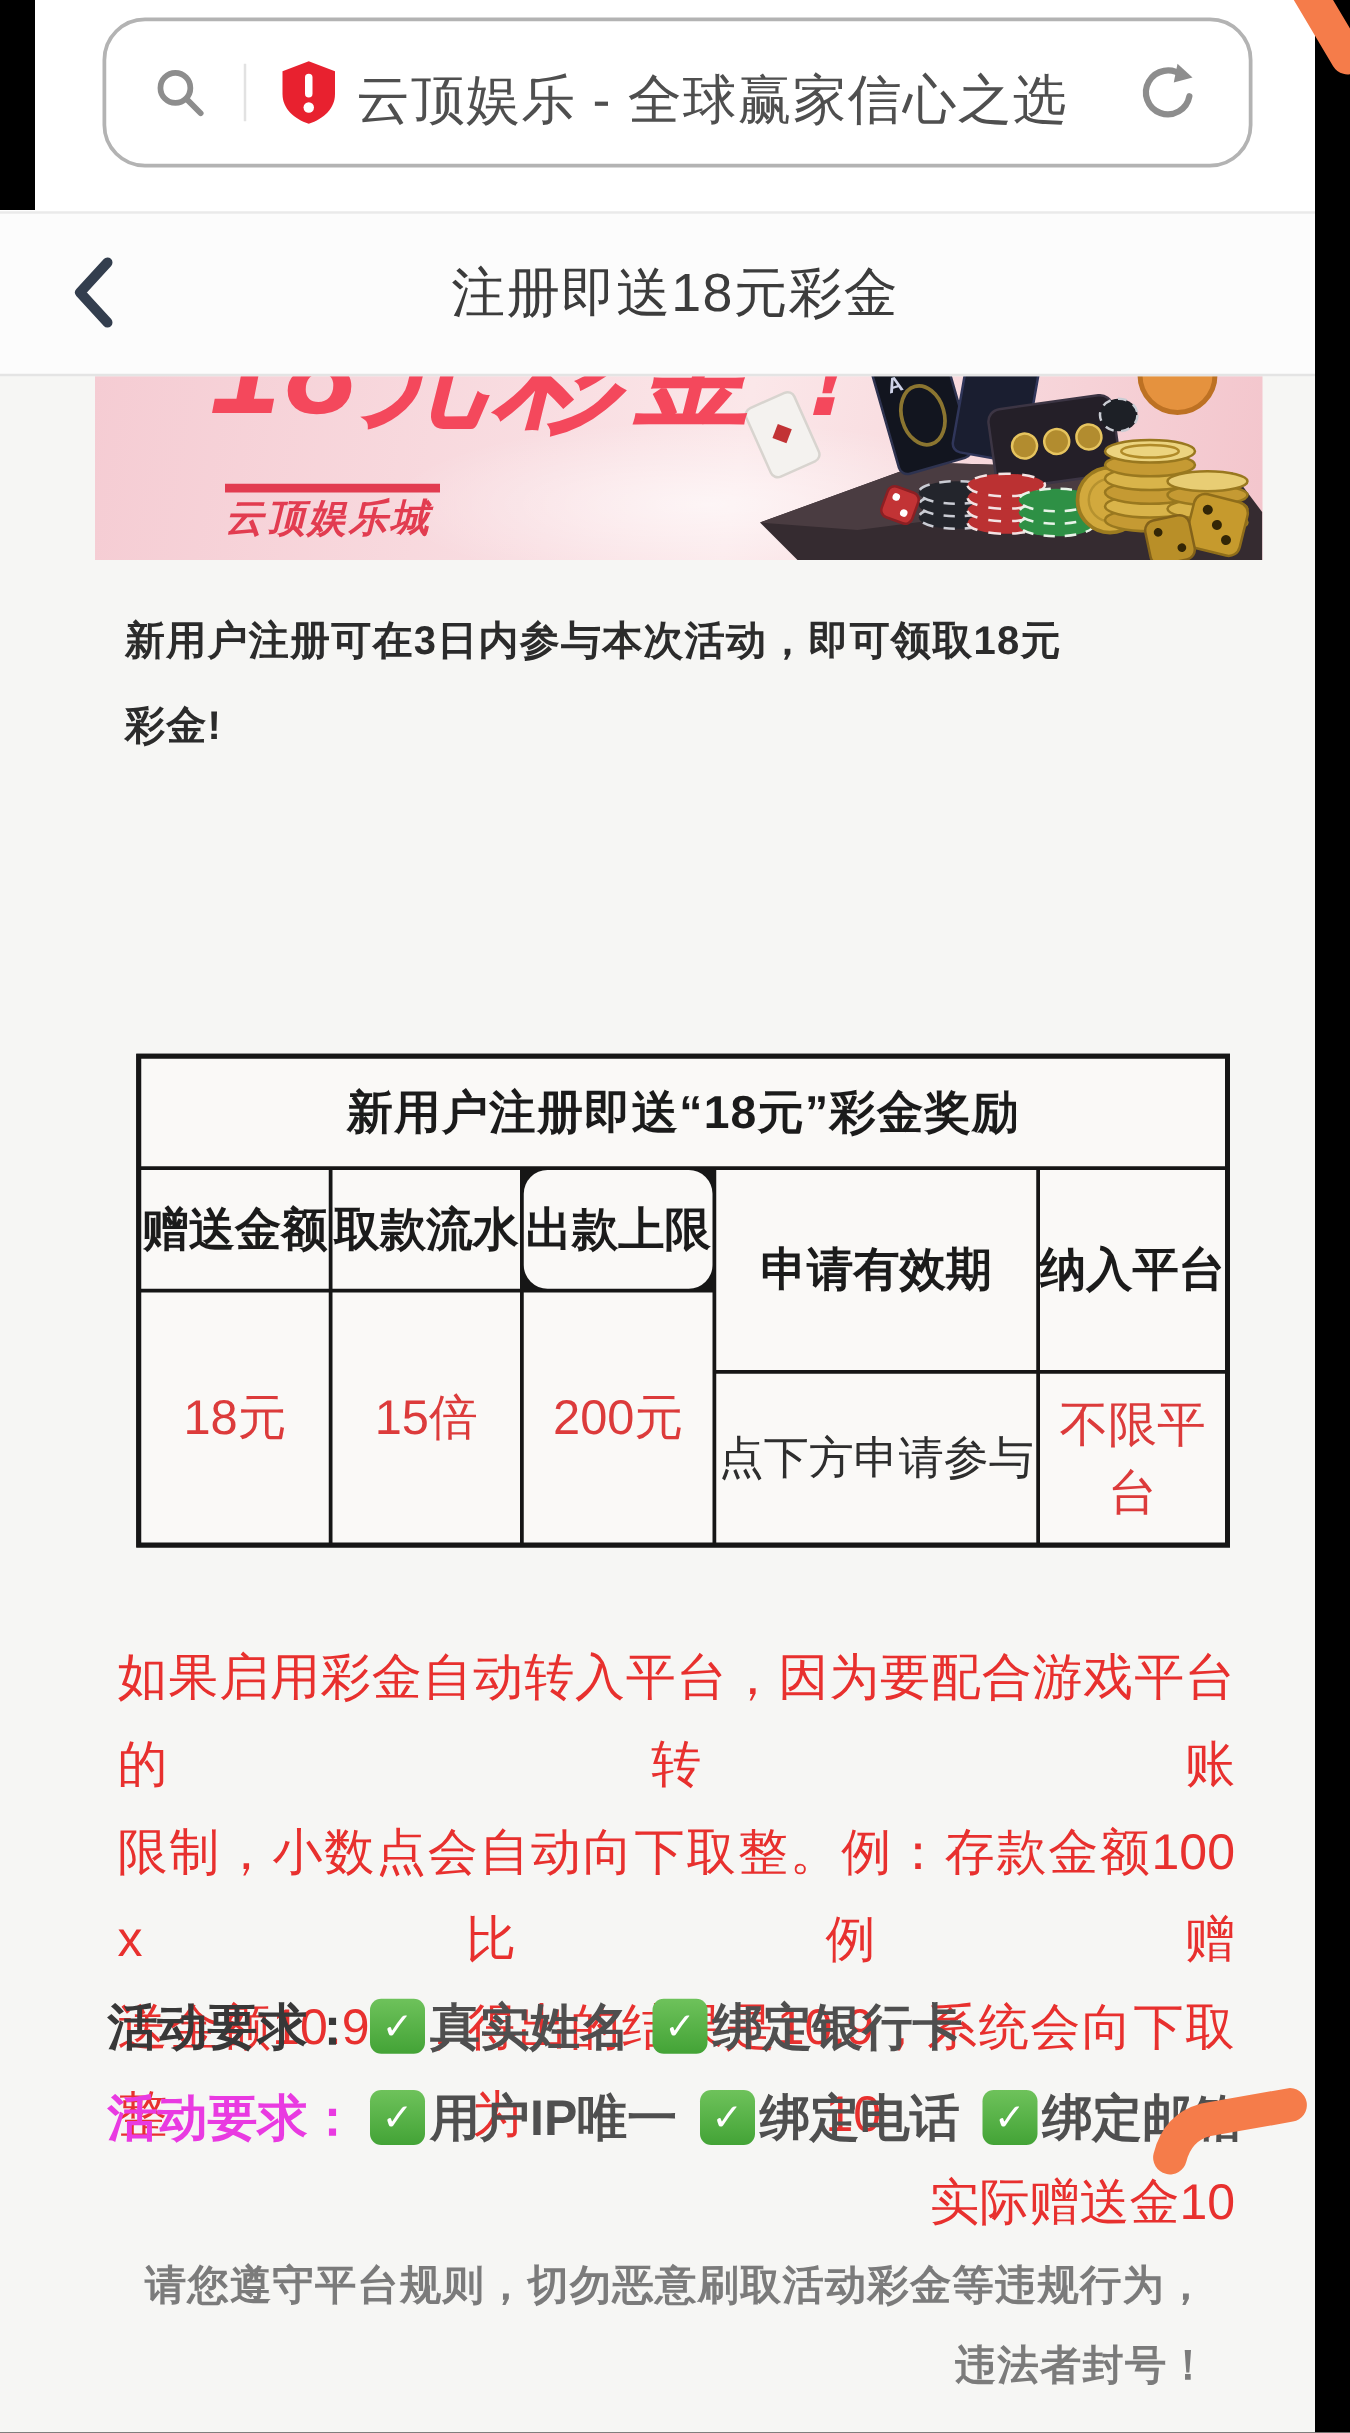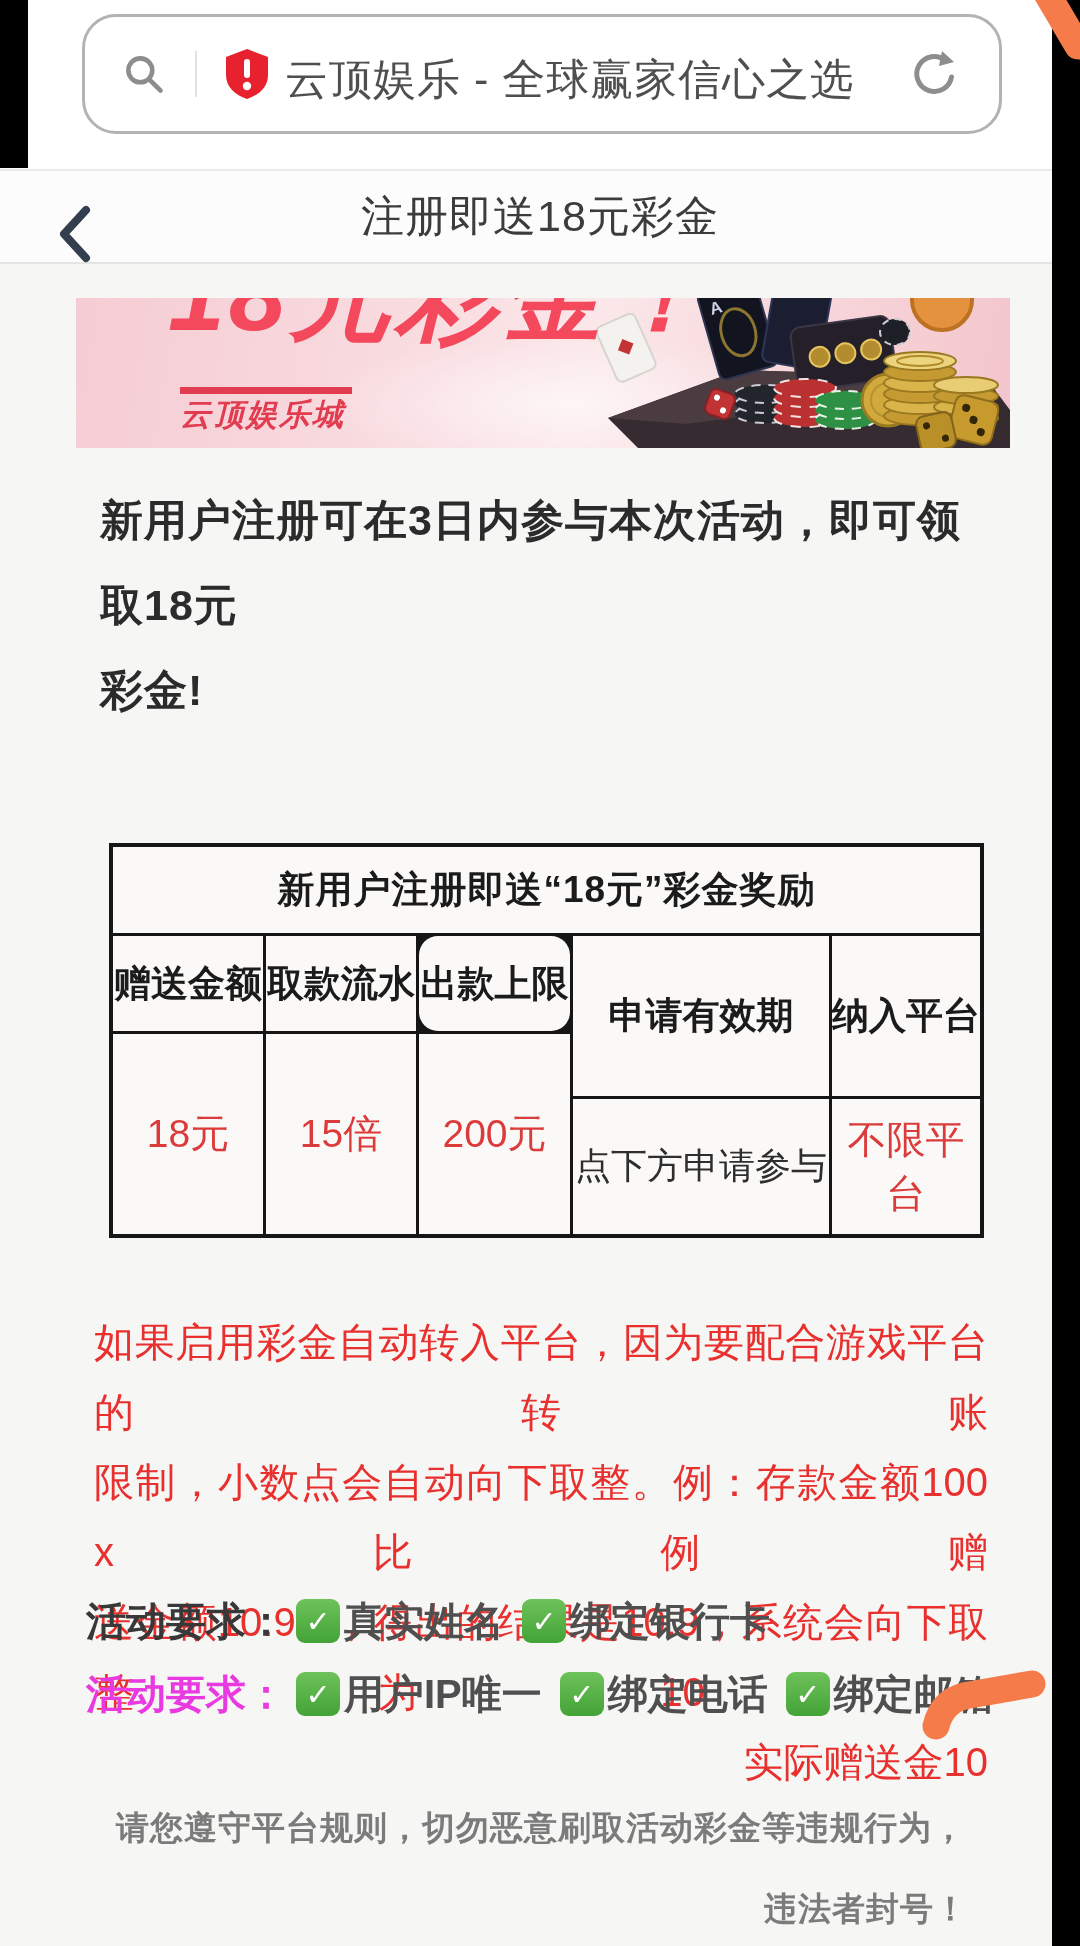--- a/index.html
+++ b/index.html
@@ -19,21 +19,21 @@
     background:#ffffff; border:3px solid #b3b3b3; border-radius:34px;
     display:flex; align-items:center;
   }
   .search-icon { margin-left:36px; width:46px; height:46px; flex:0 0 auto; }
   .addr-sep { width:2px; height:46px; background:#e2e2e2; margin-left:28px; flex:0 0 auto; }
   .shield-icon { margin-left:26px; width:48px; height:52px; flex:0 0 auto; }
   .addr-title { margin-left:14px; font-size:43px; color:#4f4f4f; letter-spacing:1px; white-space:nowrap;margin-top:11px; }
   .refresh-icon { margin-left:auto; margin-right:40px; width:50px; height:50px; flex:0 0 auto; }
 
   
-  .navbar { position:absolute; left:0; top:171px; width:1080px; height:93px;
+  .navbar { position:absolute; left:0; top:171px; width:1080px; height:130px;
             background:#fcfcfc; border-bottom:2px solid #e4e4e4;
             display:flex; align-items:center; justify-content:center; z-index:4; }
   .back-btn { position:absolute; left:52px; top:33px; width:44px; height:60px; cursor:pointer; }
   .nav-title { font-size:43px; color:#3c3c3c; letter-spacing:1px; }
 
   
   .banner {
     position:absolute; left:76px; top:298px; width:934px; height:150px; overflow:hidden;
     background:linear-gradient(100deg,#f5ccd3 0%,#f9dee2 40%,#fbe7e9 55%,#f3c5cc 100%);
   }
@@ -43,21 +43,21 @@
     position:absolute; left:92px; top:-70px; font-size:102px; font-weight:800; font-style:italic;
     color:#f4485c; letter-spacing:4px; white-space:nowrap; z-index:2;
   }
   .banner-brand { position:absolute; left:104px; top:74px; display:flex; align-items:flex-start; z-index:2;flex-direction:column; }
   .brand-line { width:172px; height:7px; background:#e23c50; margin-top:15px; margin-right:14px; }
   .brand-name { font-size:31px; font-weight:800; font-style:italic; color:#e23c50; letter-spacing:2px; }
   .casino-art { position:absolute; right:0; top:0; width:420px; height:150px; z-index:1; }
 
   
   .intro { position:absolute; left:100px; top:478px; width:900px;
-           font-size:43px; font-weight:700; color:#2b2b2b; line-height:85px; letter-spacing:1px; }
+           font-size:32px; font-weight:700; color:#2b2b2b; line-height:68px; letter-spacing:1px; }
 
   
   .bonus-table {
     position:absolute; left:109px; top:843px; width:875px;
     display:grid; grid-template-columns:150px 150px 151px 256px 148px;
     grid-template-rows:86px 95px 62px 135px; gap:3px;
     background:#161616; border:4px solid #161616;
   }
   .cell { background:#faf9f7; display:flex; align-items:center; justify-content:center; text-align:center; }
   .t-title   { grid-column:1 / 6; grid-row:1; font-size:37px; font-weight:700; color:#1b1b1b; letter-spacing:1px; }
@@ -84,21 +84,21 @@
   .req-item { display:flex; align-items:center; color:#4f4f4f; margin-right:18px; }
   .check-badge { width:44px; height:44px; border-radius:9px; margin-right:4px;
                  background:linear-gradient(180deg,#6ec25b,#43a336);
                  display:flex; align-items:center; justify-content:center;
                  color:#ffffff; font-size:30px; font-weight:700; }
 
   
   .rules { position:absolute; left:94px; top:1806px; width:894px;
            font-size:33px; font-weight:700; color:#7b7b7b; letter-spacing:1px; }
   .rules-line1 { text-align:center; height:48px; }
-  .rules-line2 { text-align:right; padding-right:20px; margin-top:33px; }
+  .rules-line2 { text-align:right; padding-right:20px; margin-top:16px; }
 
   
   .strip-left  { position:absolute; left:0; top:0; width:28px; height:168px; background:#000; z-index:40; }
   .strip-right { position:absolute; left:1052px; top:0; width:28px; height:1946px; background:#000; z-index:40; }
   .mark-top    { position:absolute; left:1016px; top:0; width:64px; height:72px; z-index:50; }
   .mark-bottom { position:absolute; left:918px; top:1666px; width:132px; height:78px; z-index:50; }
 </style>
 </head>
 <body>
 

